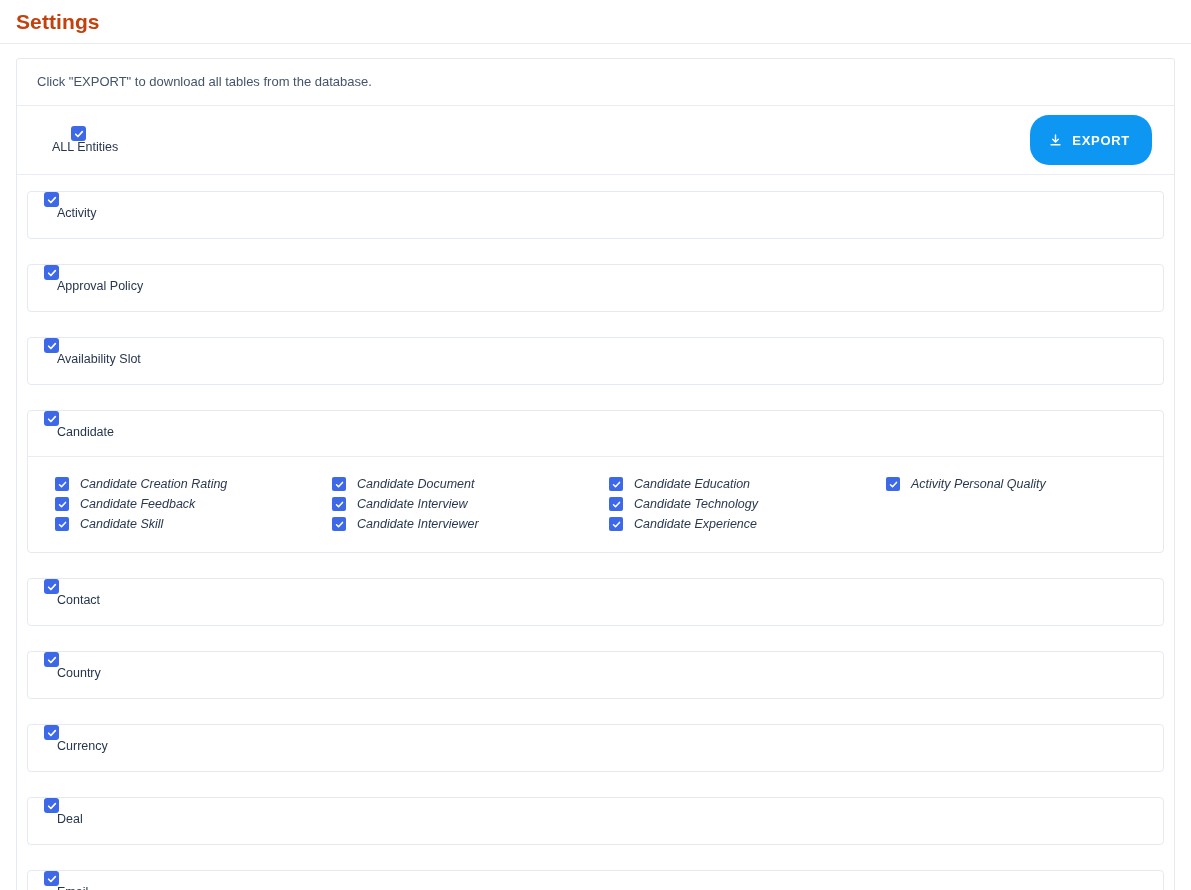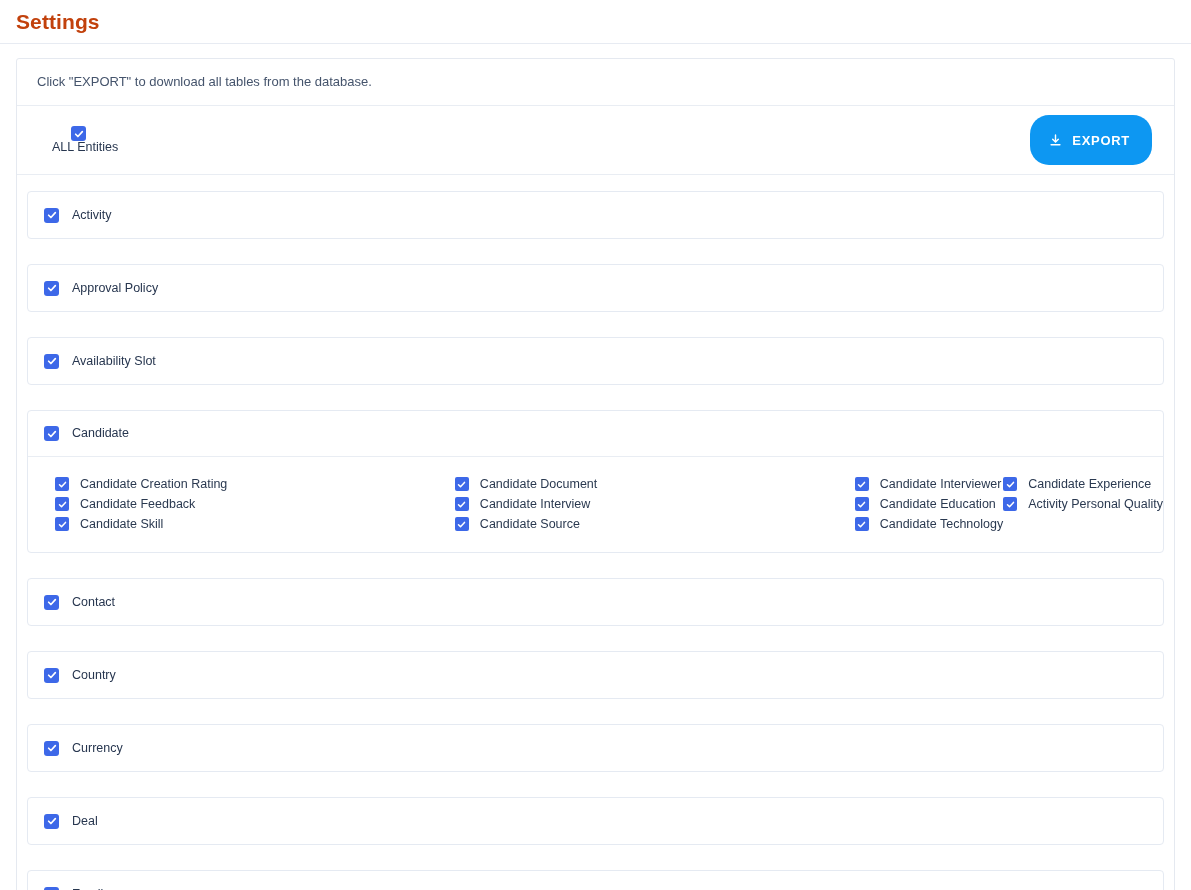--- a/index.html
+++ b/index.html
@@ -103,34 +103,36 @@
   }
   .entity-card {
     border: 1px solid #e5eaf2;
     border-radius: 4px;
     background: #ffffff;
     margin-bottom: 25px;
   }
   .entity-head {
     height: 46px;
     display: flex;
-    align-items: center;
+    align-items: flex-start;
     padding: 0 0 0 16px;
+    flex-direction: column;
   }
   .entity-card.has-children .entity-head {
     border-bottom: 1px solid #e9edf3;
   }
 
   .sub-grid {
     display: grid;
-    grid-template-columns: repeat(2, 1fr);
+    grid-template-columns: repeat(4, 1fr);
     grid-auto-flow: column;
     grid-template-rows: repeat(3, 20px);
     row-gap: 0;
     padding: 17px 0 18px 27px;
+    font-style: italic;
   }
   .sub-item {
     display: flex;
     align-items: center;
     height: 20px;
   }
   .sub-item .cb { width: 14px; height: 14px; border-radius: 2px; }
   .sub-item .cb-label { margin-left: 11px; font-size: 12.5px; color: #2a3950; }
 </style>
 </head>
@@ -248,28 +250,20 @@
                 </svg>
               </span>
               <span class="cb-label">Candidate Interview</span>
             </div>
             <div class="sub-item">
               <span class="cb">
                 <svg width="9" height="9" viewBox="0 0 12 12" aria-hidden="true">
                   <path d="M2 6.3 L4.7 9 L10 3.2" fill="none" stroke="#ffffff" stroke-width="2" stroke-linecap="round" stroke-linejoin="round"></path>
                 </svg>
               </span>
-              <span class="cb-label">Candidate Source</span>
-            </div>
-            <div class="sub-item">
-              <span class="cb">
-                <svg width="9" height="9" viewBox="0 0 12 12" aria-hidden="true">
-                  <path d="M2 6.3 L4.7 9 L10 3.2" fill="none" stroke="#ffffff" stroke-width="2" stroke-linecap="round" stroke-linejoin="round"></path>
-                </svg>
-              </span>
               <span class="cb-label">Candidate Interviewer</span>
             </div>
             <div class="sub-item">
               <span class="cb">
                 <svg width="9" height="9" viewBox="0 0 12 12" aria-hidden="true">
                   <path d="M2 6.3 L4.7 9 L10 3.2" fill="none" stroke="#ffffff" stroke-width="2" stroke-linecap="round" stroke-linejoin="round"></path>
                 </svg>
               </span>
               <span class="cb-label">Candidate Education</span>
             </div>

